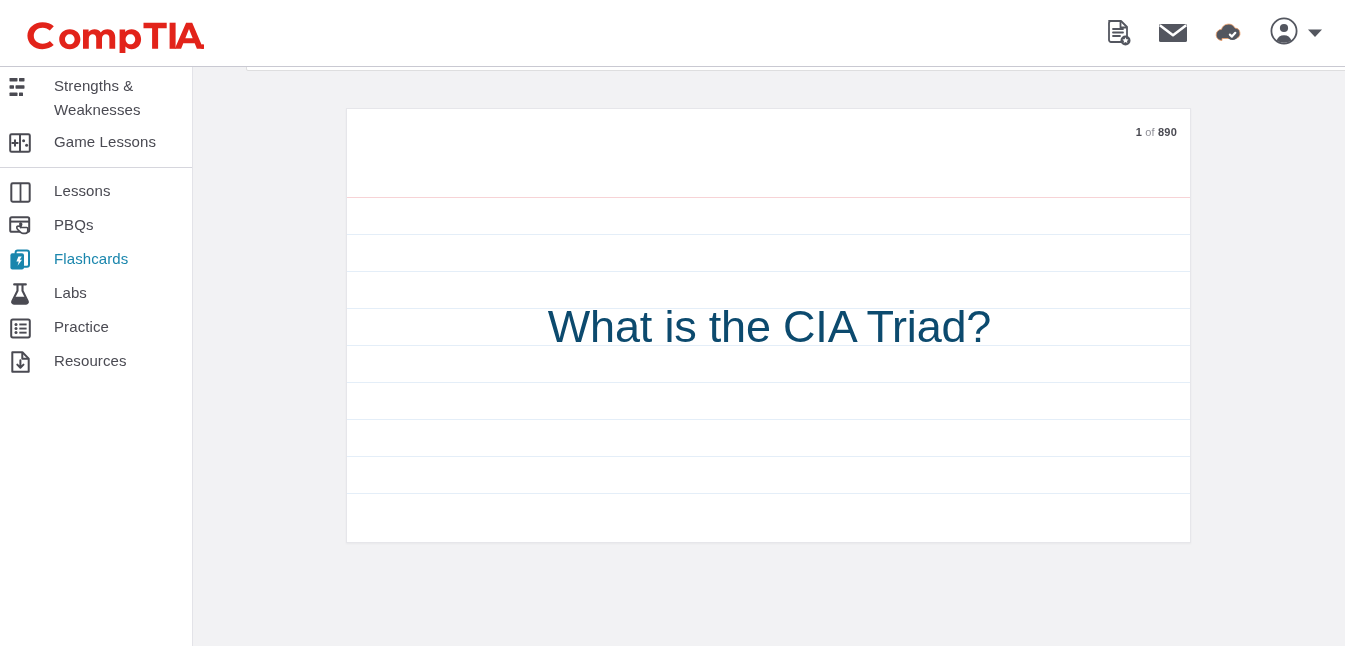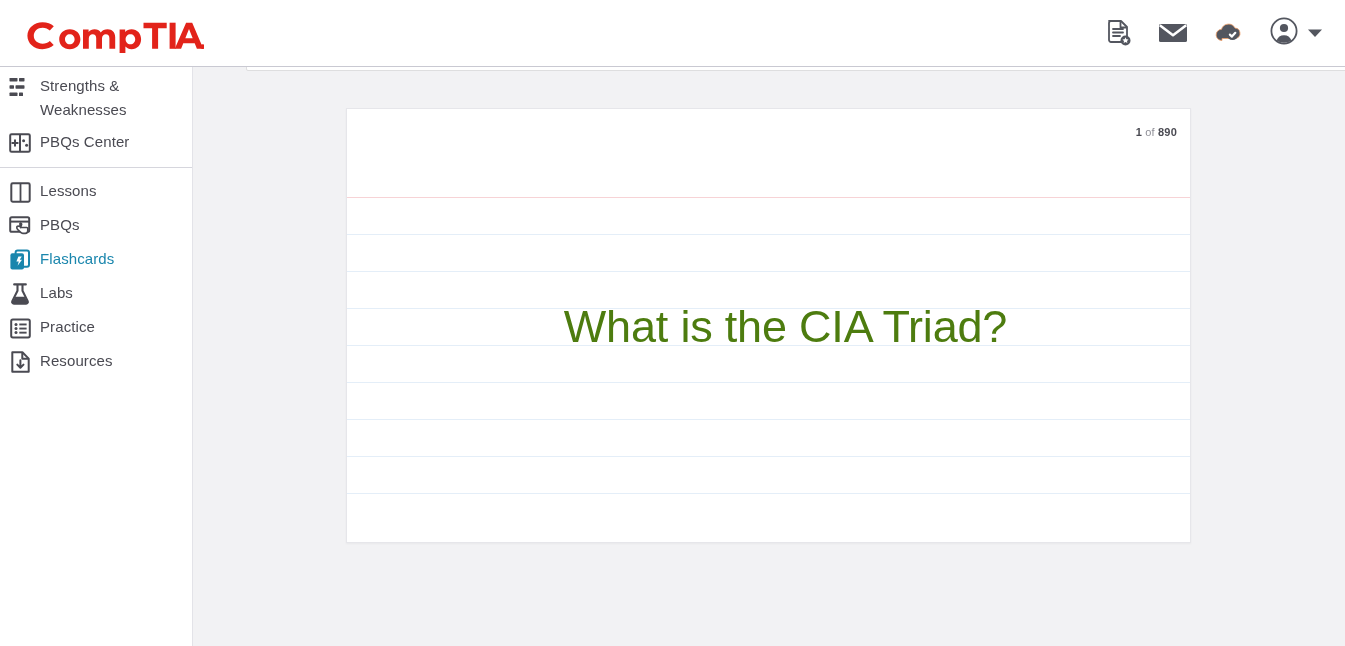--- a/index.html
+++ b/index.html
@@ -73,21 +73,21 @@
     background: #ffffff;
     border-right: 1px solid #e3e3e8;
     padding-top: 3px;
     overflow: hidden;
     z-index: 30;
   }
 
   .nav-item {
     display: flex;
     align-items: flex-start;
-    gap: 8px;
+    gap: 22px;
     padding: 4px 10px 4px 8px;
     min-height: 34px;
     cursor: pointer;
     color: #4a4a52;
     text-decoration: none;
   }
   .nav-item .nav-ico {
     flex: 0 0 24px;
     width: 24px;
     height: 24px;
@@ -173,31 +173,31 @@
     top: 17px;
     right: 13px;
     font-size: 11px;
     color: #8e8e96;
     letter-spacing: 0.2px;
   }
   .card-counter b { color: #4a4a52; font-weight: 700; }
 
   .card-question {
     position: absolute;
-    top: 0; left: 16px;
+    top: 0; left: 0;
     width: 845px;
     height: 435px;
     display: flex;
     align-items: center;
     justify-content: center;
     padding: 0 71px;
     text-align: center;
     font-size: 45px;
     font-weight: 400;
-    color: #4d7c0f;
+    color: #0c4a6e;
     letter-spacing: -0.2px;
     line-height: 1.15;
   }
 </style>
 </head>
 <body>
 
 <div id="app">
 
   <div class="header">
@@ -291,21 +291,21 @@
     <div class="nav-item">
       <span class="nav-ico">
         <svg width="22" height="20" viewBox="0 0 22 20">
           <rect x="1.2" y="1.2" width="19.6" height="17.6" rx="1.4" fill="none" stroke="#4a4a52" stroke-width="2"></rect>
           <rect x="10" y="1.2" width="2" height="17.6" fill="#4a4a52"></rect>
           <path d="M6 7.3v5.4M3.3 10h5.4" stroke="#4a4a52" stroke-width="2" stroke-linecap="round"></path>
           <circle cx="14.6" cy="7.8" r="1.5" fill="#4a4a52"></circle>
           <circle cx="17.6" cy="12.2" r="1.5" fill="#4a4a52"></circle>
         </svg>
       </span>
-      <span class="nav-label">PBQs Center</span>
+      <span class="nav-label">Game Lessons</span>
     </div>
 
     <div class="nav-divider"></div>
 
     <div class="nav-item">
       <span class="nav-ico">
         <svg width="21" height="21" viewBox="0 0 21 21">
           <rect x="1.3" y="1.3" width="18.4" height="18.4" rx="1.4" fill="none" stroke="#4a4a52" stroke-width="2"></rect>
           <rect x="9.6" y="1.3" width="1.8" height="18.4" fill="#4a4a52"></rect>
         </svg>

